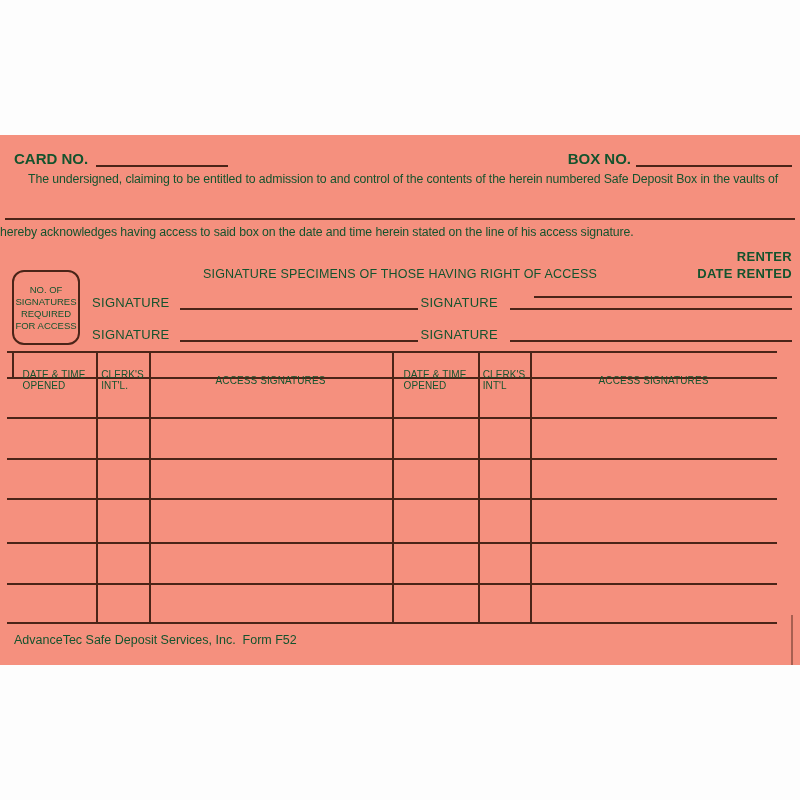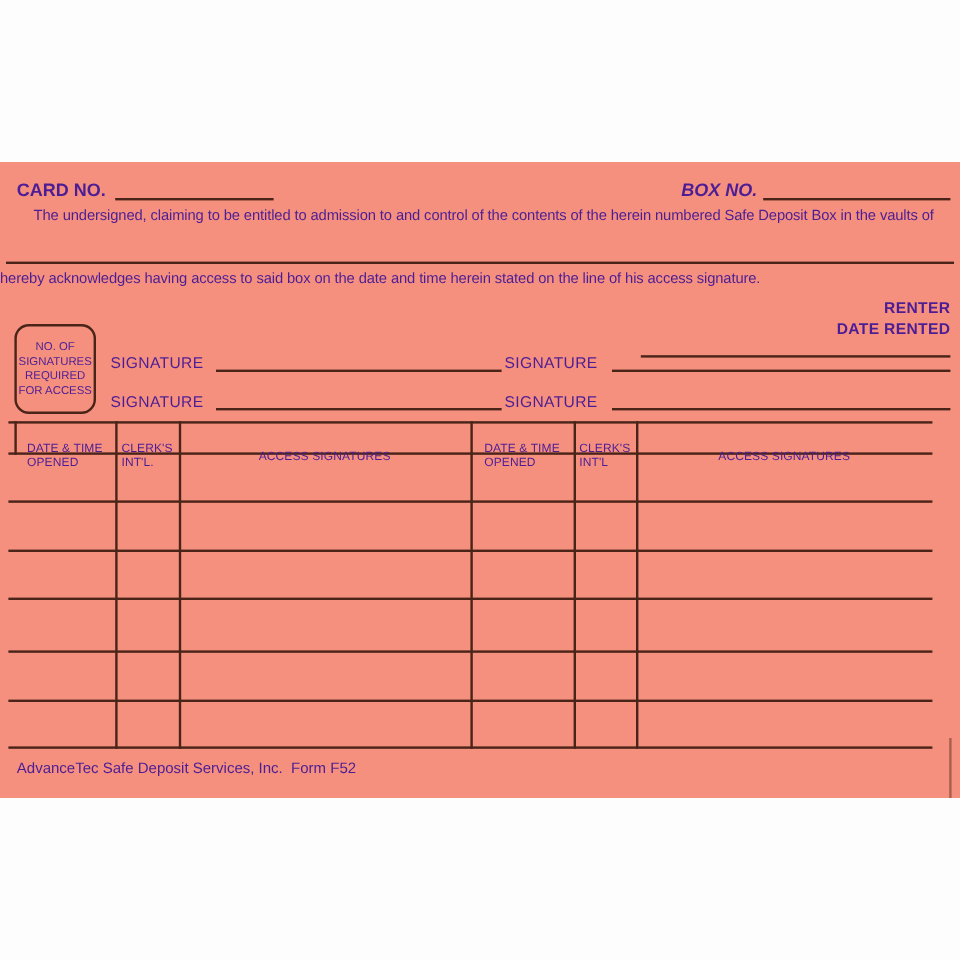--- a/index.html
+++ b/index.html
@@ -1,17 +1,17 @@
 <!DOCTYPE html>
 <html><head>
 <meta charset="utf-8">
 <style>
   html,body{margin:0;padding:0;background:#fdfdfd;font-family:"Liberation Sans","DejaVu Sans",sans-serif;}
   .stage{position:relative;width:800px;height:800px;overflow:hidden;background:#fdfdfd;}
-  .card{position:absolute;left:0;top:135px;width:800px;height:530px;background:#f5907e;color:#4c1d95;}
+  .card{position:absolute;left:0;top:135px;width:800px;height:530px;background:#f5907e;color:#14532d;}
   .abs{position:absolute;}
   .b{font-weight:bold;}
   .flex{display:flex;align-items:flex-end;}
   .fline{border-bottom:2px solid #4a2418;height:15px;}
   .hline{position:absolute;left:7px;border-top:2px solid #4a2418;height:0;}
   .vline{position:absolute;width:2px;background:#4a2418;}
   .preline{white-space:pre-line;border-radius:12px;}
   .thcell{position:absolute;top:233px;height:24px;display:flex;align-items:center;justify-content:center;
           text-align:left;font-size:10px;line-height:11px;letter-spacing:0.1px;}
   .lbl{font-size:13px;letter-spacing:0.3px;}
@@ -21,21 +21,21 @@
 <body>
 
 <div class="stage">
   <div class="card">
 
     <div class="abs flex" style="top:15px;left:14px;right:8px;">
       <span class="b" style="font-size:15px;">CARD NO.</span>
       <span class="fline" style="width:132px;margin-left:8px;"></span>
       <span style="flex:1;"></span>
       <span style="flex:1;"></span>
-      <span class="b" style="font-size:15px;font-style:italic;">BOX NO.</span>
+      <span class="b" style="font-size:15px;">BOX NO.</span>
       <span class="fline" style="width:156px;margin-left:5px;"></span>
     </div>
 
     <div class="abs smalltxt" style="top:37px;left:28px;white-space:nowrap;">The undersigned, claiming to be entitled to admission to and control of the contents of the herein numbered Safe Deposit Box in the vaults of</div>
 
     <div class="hline" style="top:83px;left:5px;right:5px;border-top-width:2.5px;"></div>
 
     <div class="abs smalltxt" style="top:90px;left:0;width:100%;text-align:left;">hereby acknowledges having access to said box on the date and time herein stated on the line of his access signature.</div>
 
     <div class="abs flex" style="top:114px;left:14px;right:8px;flex-direction:column;">
@@ -44,20 +44,21 @@
       <span class="lbl b">DATE RENTED</span>
       <span class="fline" style="width:258px;margin-left:8px;"></span>
     </div>
 
     <div class="abs preline" style="top:135px;left:12px;width:64px;height:71px;border:2px solid #4a2418;
          display:flex;align-items:center;justify-content:center;text-align:center;font-size:9.5px;line-height:12px;">NO. OF
 SIGNATURES
 REQUIRED
 FOR ACCESS</div>
 
+    <div class="abs" style="top:132px;left:0;width:100%;text-align:center;font-size:12.5px;letter-spacing:0.2px;">SIGNATURE SPECIMENS OF THOSE HAVING RIGHT OF ACCESS</div>
 
     <div class="abs flex" style="top:158px;left:92px;right:8px;">
       <span class="lbl">SIGNATURE</span>
       <span class="fline" style="width:238px;margin-left:10px;"></span>
       <span style="flex:1;"></span>
       <span class="lbl">SIGNATURE</span>
       <span class="fline" style="width:282px;margin-left:12px;"></span>
     </div>
 
     <div class="abs flex" style="top:190px;left:92px;right:8px;">

